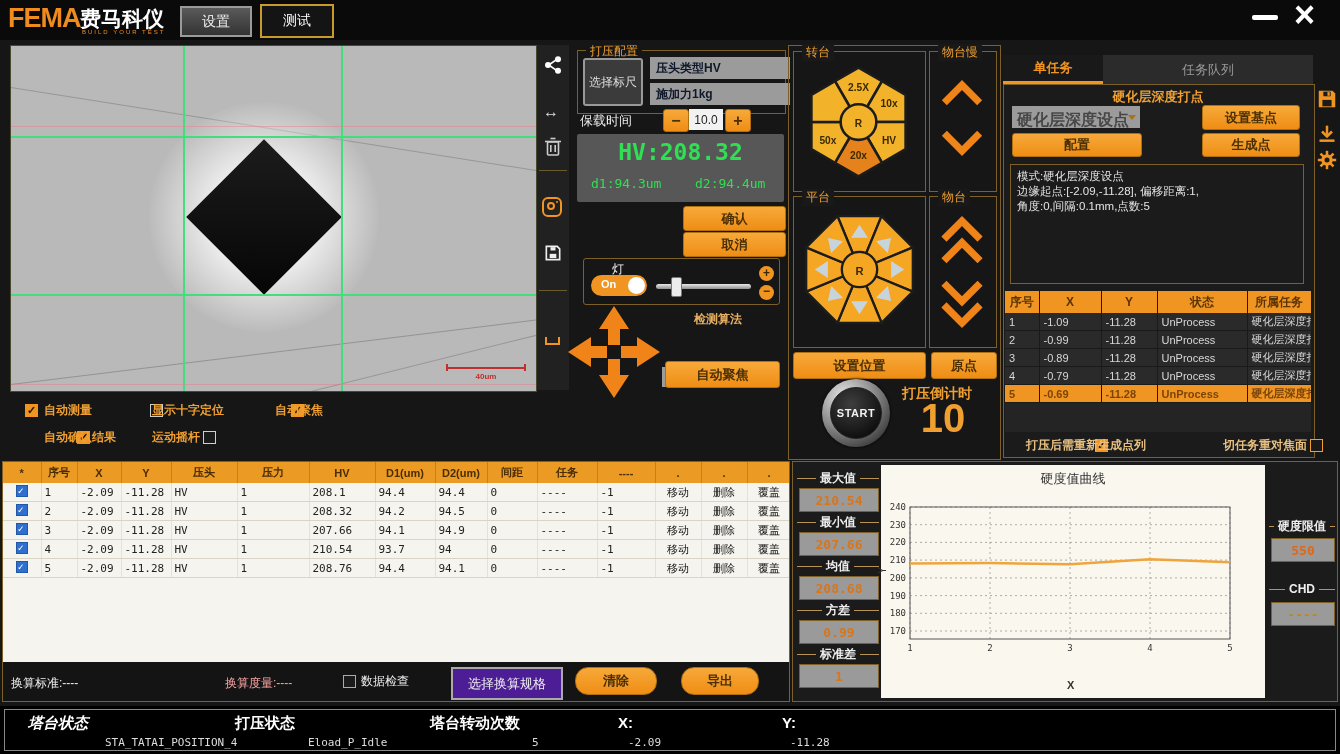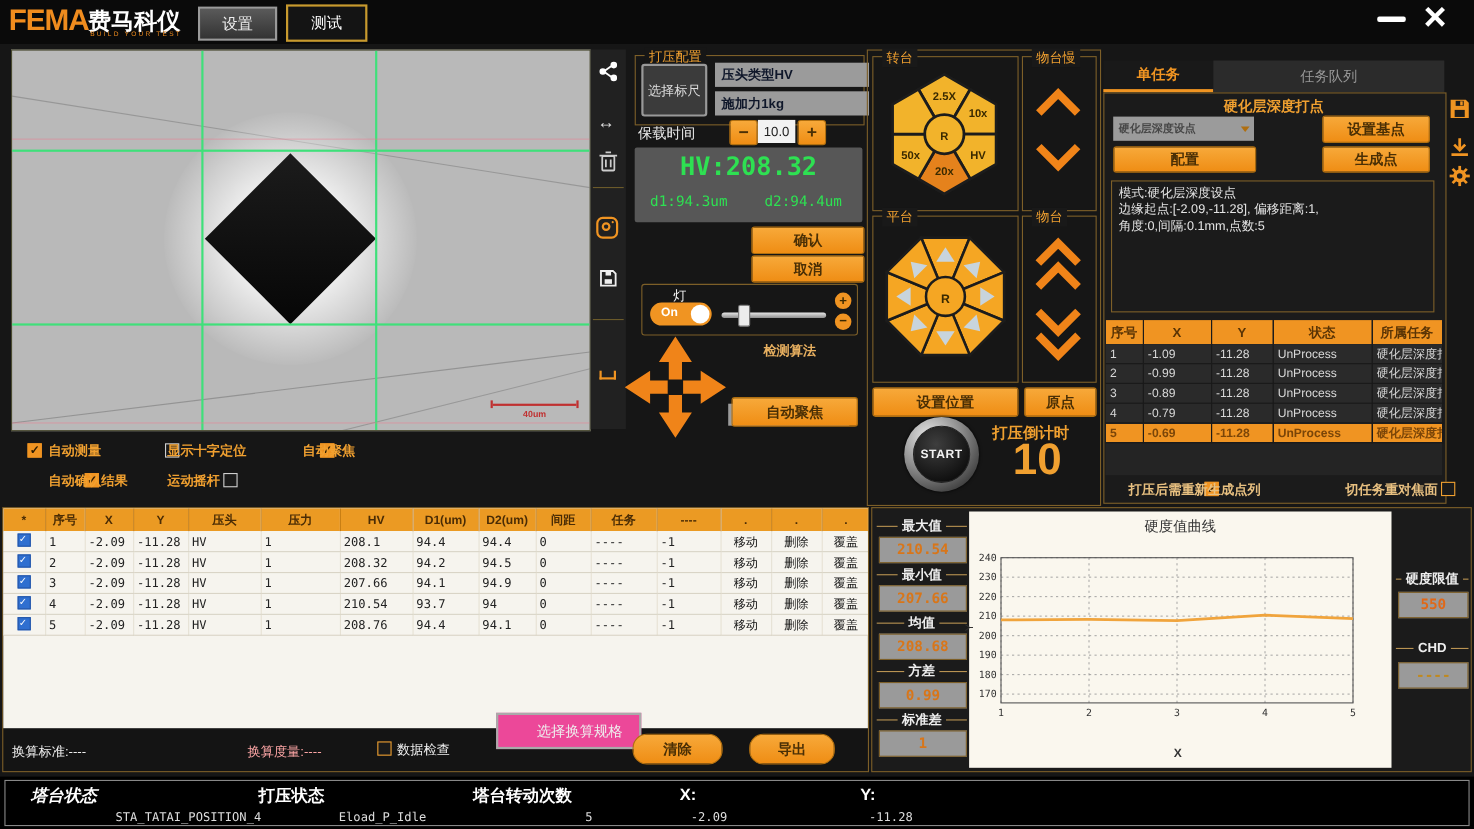--- a/index.html
+++ b/index.html
@@ -247,21 +247,21 @@
   </div>
   <span class="abs" style="left:902px;top:385px;color:#f0a030;font-size:14px;font-weight:bold;">打压倒计时</span>
   <div class="abs" style="left:908px;top:396px;width:70px;text-align:center;color:#f0a030;font-size:40px;font-weight:bold;">10</div>
 
   
   <div class="abs" style="left:1003px;top:55px;width:100px;height:26px;background:#191919;border-bottom:3px solid #f09422;color:#f09422;font-weight:bold;font-size:13px;display:flex;align-items:center;justify-content:center;cursor:pointer;">单任务</div>
   <div class="abs" style="left:1103px;top:55px;width:210px;height:29px;background:#2b2b2b;color:#999;font-size:13px;display:flex;align-items:center;justify-content:center;cursor:pointer;">任务队列</div>
   <div class="group" style="left:1003px;top:84px;width:310px;height:372px;background:#1b1b1b;"></div>
   <div class="abs" style="left:1003px;top:88px;width:310px;text-align:center;color:#f0a030;font-size:13px;font-weight:bold;">硬化层深度打点</div>
   <div class="abs" style="left:1012px;top:106px;width:128px;height:22px;background:#9b9b9b;cursor:pointer;">
-    <span style="position:absolute;left:5px;top:4px;color:#474747;font-size:10px;font-weight:bold;white-space:nowrap;">硬化层深度设点</span>
+    <span style="position:absolute;left:5px;top:4px;color:#474747;font-size:16px;font-weight:bold;white-space:nowrap;">硬化层深度设点</span>
     <div style="position:absolute;right:4px;top:9px;width:0;height:0;border-left:4px solid transparent;border-right:4px solid transparent;border-top:5px solid #b06f10;"></div>
   </div>
   <div class="btn-o" style="left:1202px;top:105px;width:96px;height:23px;">设置基点</div>
   <div class="btn-o" style="left:1012px;top:133px;width:128px;height:22px;">配置</div>
   <div class="btn-o" style="left:1202px;top:133px;width:96px;height:22px;">生成点</div>
 
   <svg class="abs" style="left:1316px;top:88px;cursor:pointer;" width="22" height="22" viewBox="0 0 24 24">
       <path d="M3 3 h15 l3 3 v15 h-18 z" fill="#f09422"></path>
       <rect x="7" y="13" width="10" height="7" fill="#1b1b1b"></rect>
       <rect x="8" y="4" width="8" height="5" fill="#1b1b1b"></rect>
@@ -476,21 +476,21 @@
               <td class="action">删除</td>
               <td class="action">覆盖</td>
             </tr>
           </tbody>
         </table>
     </div>
     <span class="abs" style="left:8px;top:213px;color:#eee;font-size:12px;">换算标准:----</span>
     <span class="abs" style="left:222px;top:213px;color:#fca5a5;font-size:12px;text-align:center;">换算度量:----</span>
     <span class="abs cb" style="left:340px;top:212px;"></span>
     <span class="cb-label" style="left:358px;top:211px;color:#eee;font-weight:normal;">数据检查</span>
-    <div class="abs" style="left:448px;top:186px;width:108px;height:29px;background:#ec4899;border:2px solid #aaa;color:#eee;font-size:13px;display:flex;align-items:center;justify-content:center;cursor:pointer;padding-left:20px;">选择换算规格</div>
+    <div class="abs" style="left:448px;top:205px;width:108px;height:29px;background:#4c1d95;border:2px solid #aaa;color:#eee;font-size:13px;display:flex;align-items:center;justify-content:center;cursor:pointer;">选择换算规格</div>
     <div class="btn-o" style="left:572px;top:205px;width:80px;height:26px;border-radius:13px;">清除</div>
     <div class="btn-o" style="left:678px;top:205px;width:76px;height:26px;border-radius:13px;">导出</div>
   </div>
 
   
   <div class="abs" style="left:792px;top:461px;width:546px;height:241px;border:1px solid #7d5f28;background:#1b1b1b;box-sizing:border-box;">
     <div class="stat-label" style="left:4px;top:8px;width:82px;">
         <span>最大值</span>
       </div>
     <div class="stat-val" style="left:6px;top:26px;width:78px;height:22px;">210.54</div>

